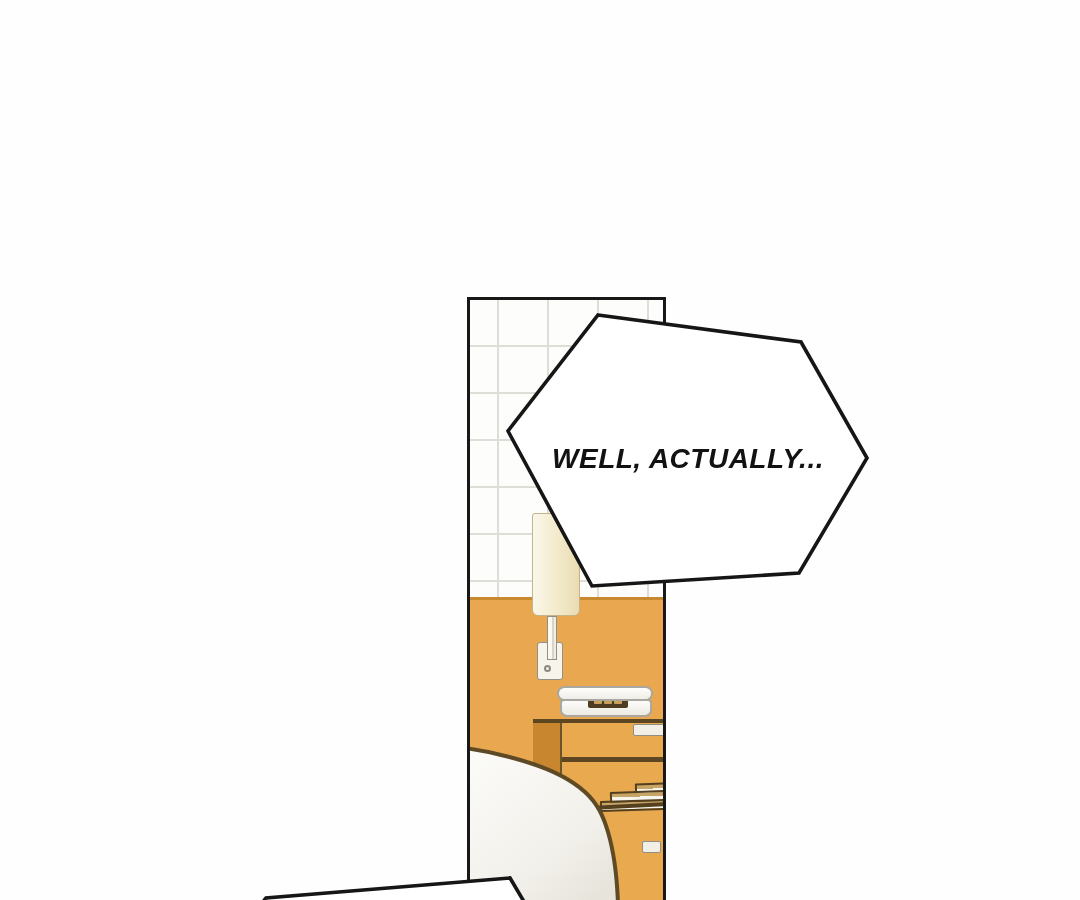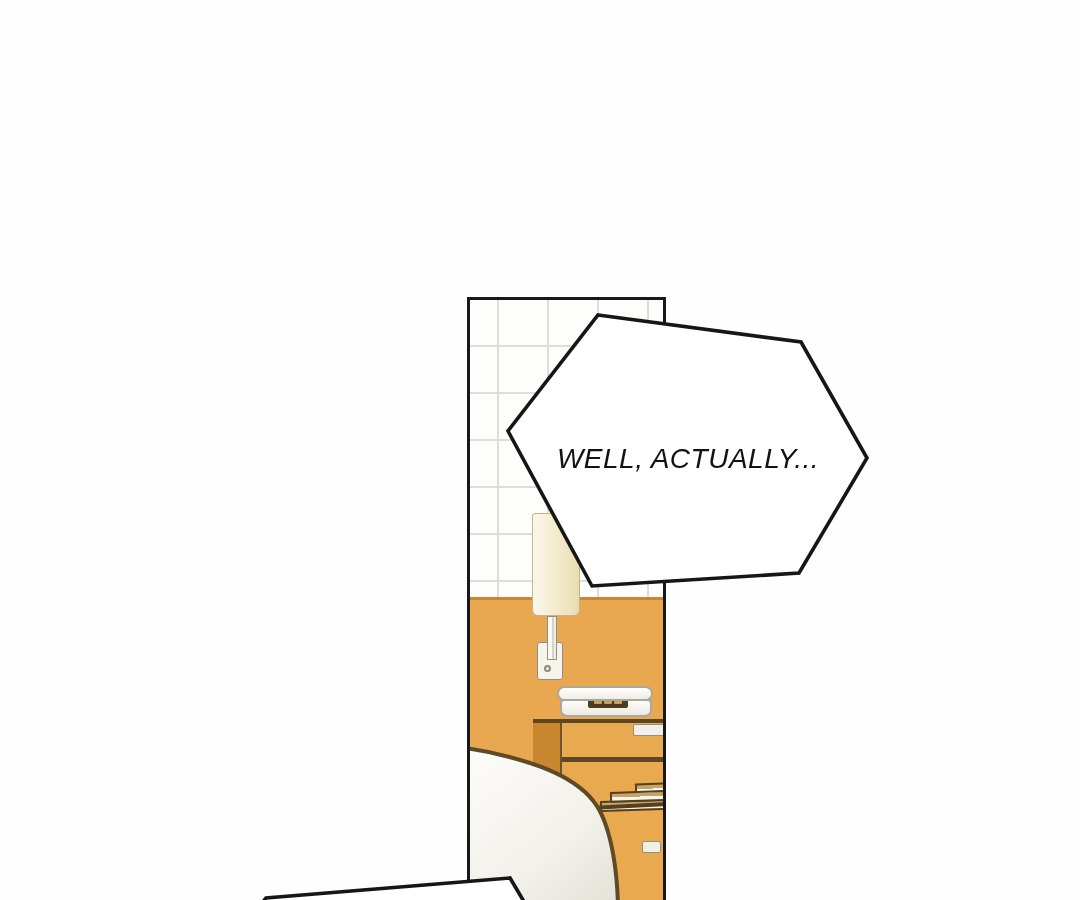--- a/index.html
+++ b/index.html
@@ -84,21 +84,21 @@
     left:48px;top:588px;width:40px;height:14px;
     background:#D9D7CF;border-top:3px solid #8B897F;border-radius:3px 8px 0 0;
   }
   
   .bed-svg{left:0;top:0;width:193px;height:600px;}
   .bubble-layer{left:0;top:0;width:1080px;height:900px;pointer-events:none;}
   
   .speech-text{
     left:508px;top:441px;width:360px;height:36px;
     text-align:center;line-height:36px;
-    font-style:italic;font-weight:normal;font-size:28px;letter-spacing:0.5px;
+    font-style:italic;font-weight:bold;font-size:28px;letter-spacing:0.5px;
     color:#121212;white-space:nowrap;
   }
 </style>
 </head>
 <body>
 
 <div class="abs panel">
   <div class="abs tiles"></div>
   <div class="abs wall"></div>
 

